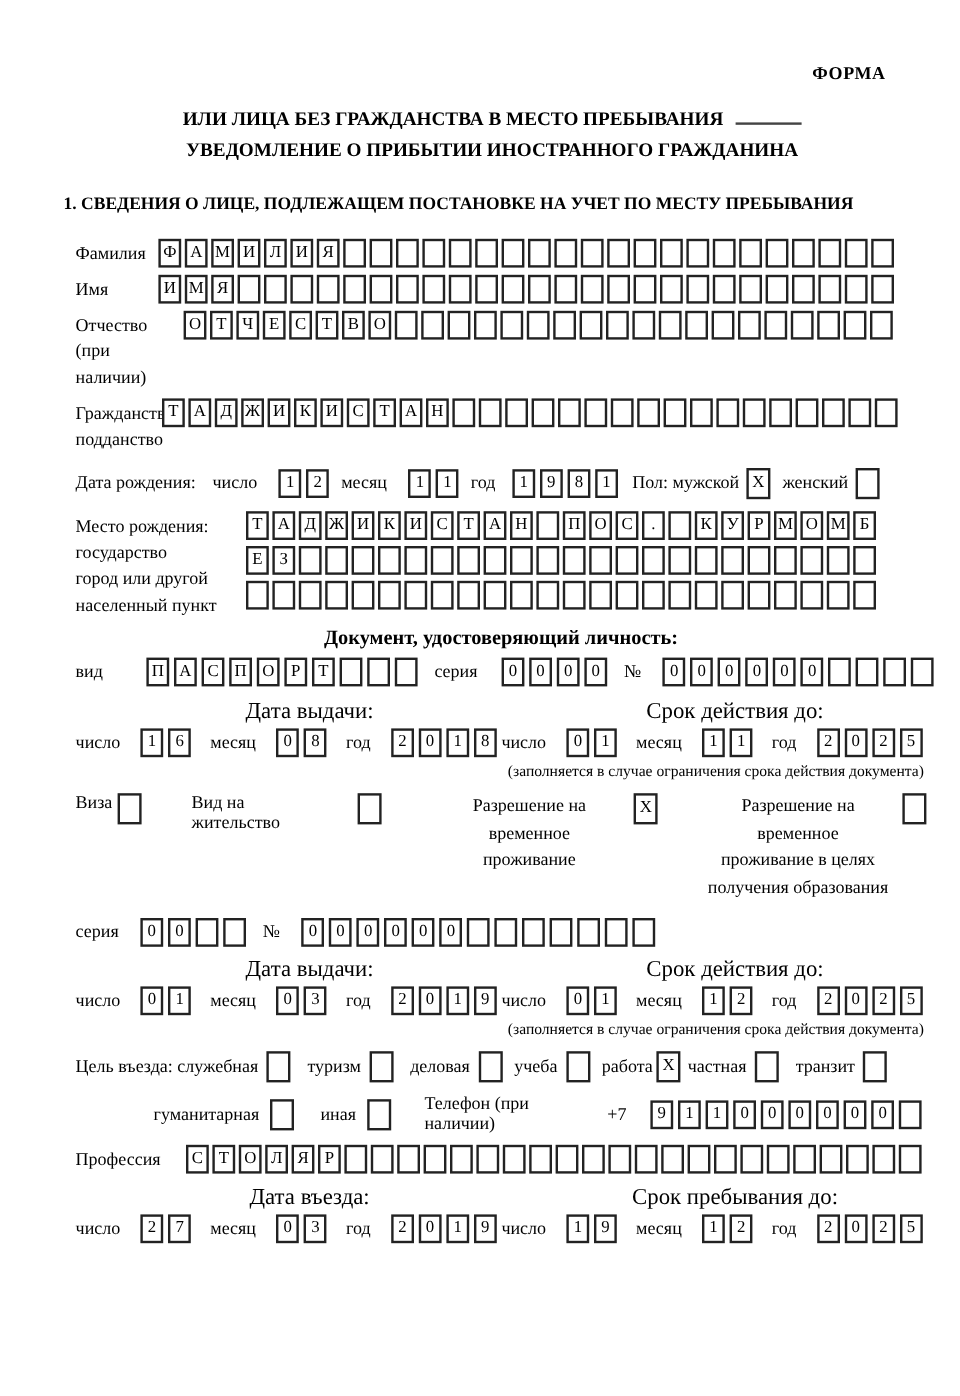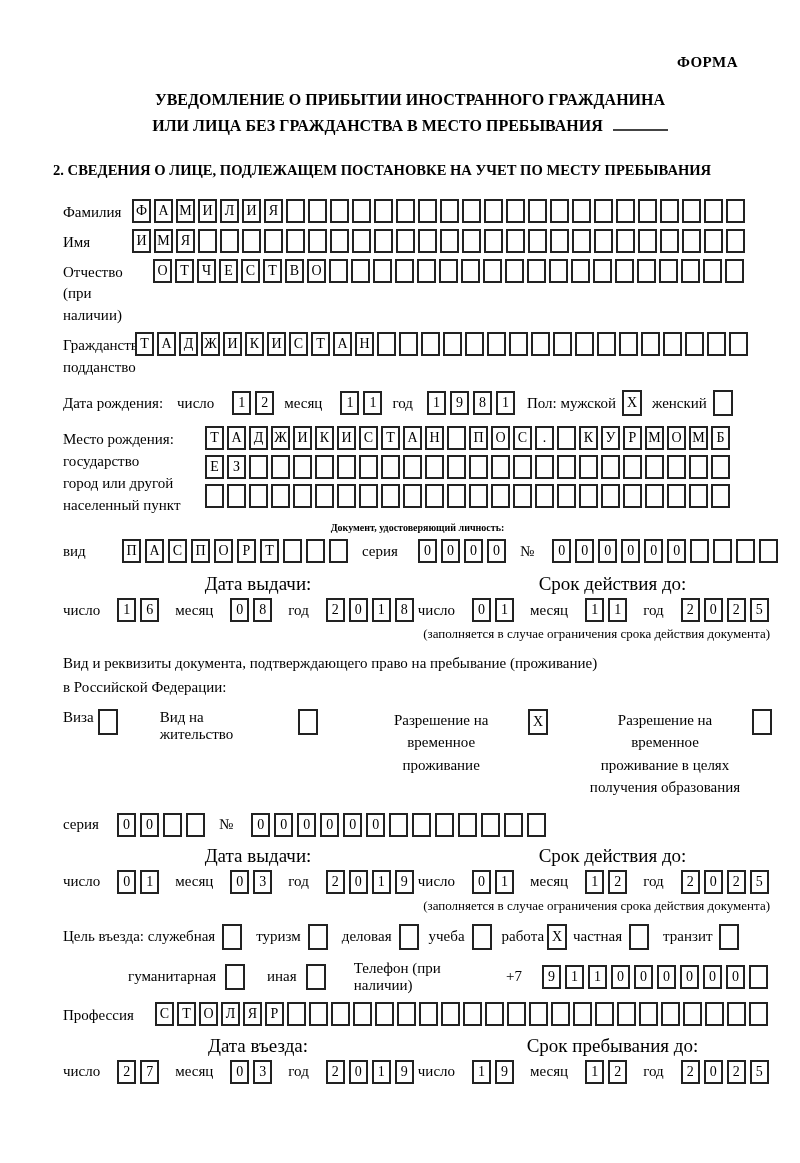--- a/index.html
+++ b/index.html
@@ -25,21 +25,21 @@
   .box{display:inline-block;width:19px;height:24px;border:2px solid #222;margin-right:3px;
        text-align:center;font-size:14px;line-height:20px;vertical-align:top;background:#fff;}
   .cbox{display:inline-block;width:20px;height:26px;border:2px solid #222;text-align:center;
         font-size:14px;line-height:22px;vertical-align:middle;background:#fff;flex:none;}
   .mini{display:inline-block;white-space:nowrap;line-height:0;vertical-align:middle;padding-left:12px;}
   .mini .box{margin-right:4px;}
 
   .dob-row{display:flex;align-items:center;margin:12px 0 10px 0;font-size:15px;}
   .dob-row .t{margin:0 6px;}
 
-  .doc-title{text-align:center;font-weight:bold;font-size:10px;margin:6px 0 6px 0;}
+  .doc-title{text-align:center;font-weight:bold;font-size:17px;margin:6px 0 6px 0;}
 
   .vid-row{display:flex;align-items:center;margin:4px 0 10px 0;}
 
   .dates-hdr{display:flex;font-size:19px;margin-top:8px;}
   .dates-hdr .l{width:390px;text-align:center;}
   .dates-hdr .r{flex:1;text-align:center;}
   .dates-row{display:flex;align-items:center;margin-top:3px;}
   .dates-row .half{width:390px;display:flex;align-items:center;}
   .dates-row .half2{flex:1;display:flex;align-items:center;}
   .dates-row .t{margin-right:5px;}
@@ -69,25 +69,25 @@
 </style>
 </head>
 <body>
 
 <div class="page">
 
 
   <div class="forma">ФОРМА</div>
 
   <div class="title">
+    <div><span>ИЛИ ЛИЦА БЕЗ ГРАЖДАНСТВА В МЕСТО ПРЕБЫВАНИЯ</span><span class="uline"></span></div>
     <div>УВЕДОМЛЕНИЕ О ПРИБЫТИИ ИНОСТРАННОГО ГРАЖДАНИНА</div>
-    <div><span>ИЛИ ЛИЦА БЕЗ ГРАЖДАНСТВА В МЕСТО ПРЕБЫВАНИЯ</span><span class="uline"></span></div>
-  </div>
-
-  <div class="sec-title">2. СВЕДЕНИЯ О ЛИЦЕ, ПОДЛЕЖАЩЕМ ПОСТАНОВКЕ НА УЧЕТ ПО МЕСТУ ПРЕБЫВАНИЯ</div>
+  </div>
+
+  <div class="sec-title">1. СВЕДЕНИЯ О ЛИЦЕ, ПОДЛЕЖАЩЕМ ПОСТАНОВКЕ НА УЧЕТ ПО МЕСТУ ПРЕБЫВАНИЯ</div>
 
   <div class="frow">
     <div class="lbl w69">Фамилия</div>
     <div class="boxes"><span class="box">Ф</span><span class="box">А</span><span class="box">М</span><span class="box">И</span><span class="box">Л</span><span class="box">И</span><span class="box">Я</span><span class="box"></span><span class="box"></span><span class="box"></span><span class="box"></span><span class="box"></span><span class="box"></span><span class="box"></span><span class="box"></span><span class="box"></span><span class="box"></span><span class="box"></span><span class="box"></span><span class="box"></span><span class="box"></span><span class="box"></span><span class="box"></span><span class="box"></span><span class="box"></span><span class="box"></span><span class="box"></span><span class="box"></span></div>
   </div>
 
   <div class="frow">
     <div class="lbl w69">Имя</div>
     <div class="boxes"><span class="box">И</span><span class="box">М</span><span class="box">Я</span><span class="box"></span><span class="box"></span><span class="box"></span><span class="box"></span><span class="box"></span><span class="box"></span><span class="box"></span><span class="box"></span><span class="box"></span><span class="box"></span><span class="box"></span><span class="box"></span><span class="box"></span><span class="box"></span><span class="box"></span><span class="box"></span><span class="box"></span><span class="box"></span><span class="box"></span><span class="box"></span><span class="box"></span><span class="box"></span><span class="box"></span><span class="box"></span><span class="box"></span></div>
   </div>
@@ -164,24 +164,20 @@
       <span class="t">число</span>
       <span class="mini"><span class="box">0</span><span class="box">1</span></span>
       <span class="t2">месяц</span>
       <span class="mini"><span class="box">1</span><span class="box">1</span></span>
       <span class="t2">год</span>
       <span class="mini"><span class="box">2</span><span class="box">0</span><span class="box">2</span><span class="box">5</span></span>
     </div>
   </div>
   <div class="note-r">(заполняется в случае ограничения срока действия документа)</div>
 
-  <div class="para">
-    <div>Вид и реквизиты документа, подтверждающего право на пребывание (проживание)</div>
-    <div>в Российской Федерации:</div>
-  </div>
 
   <div class="permit-row">
     <div class="opt">
       <span>Виза</span>
       <span class="cbox" style="margin-left:4px;"></span>
     </div>
     <div class="opt" style="margin-left:22px;">
       <span>Вид на жительство</span>
       <span class="cbox" style="margin-left:24px;"></span>
     </div>

